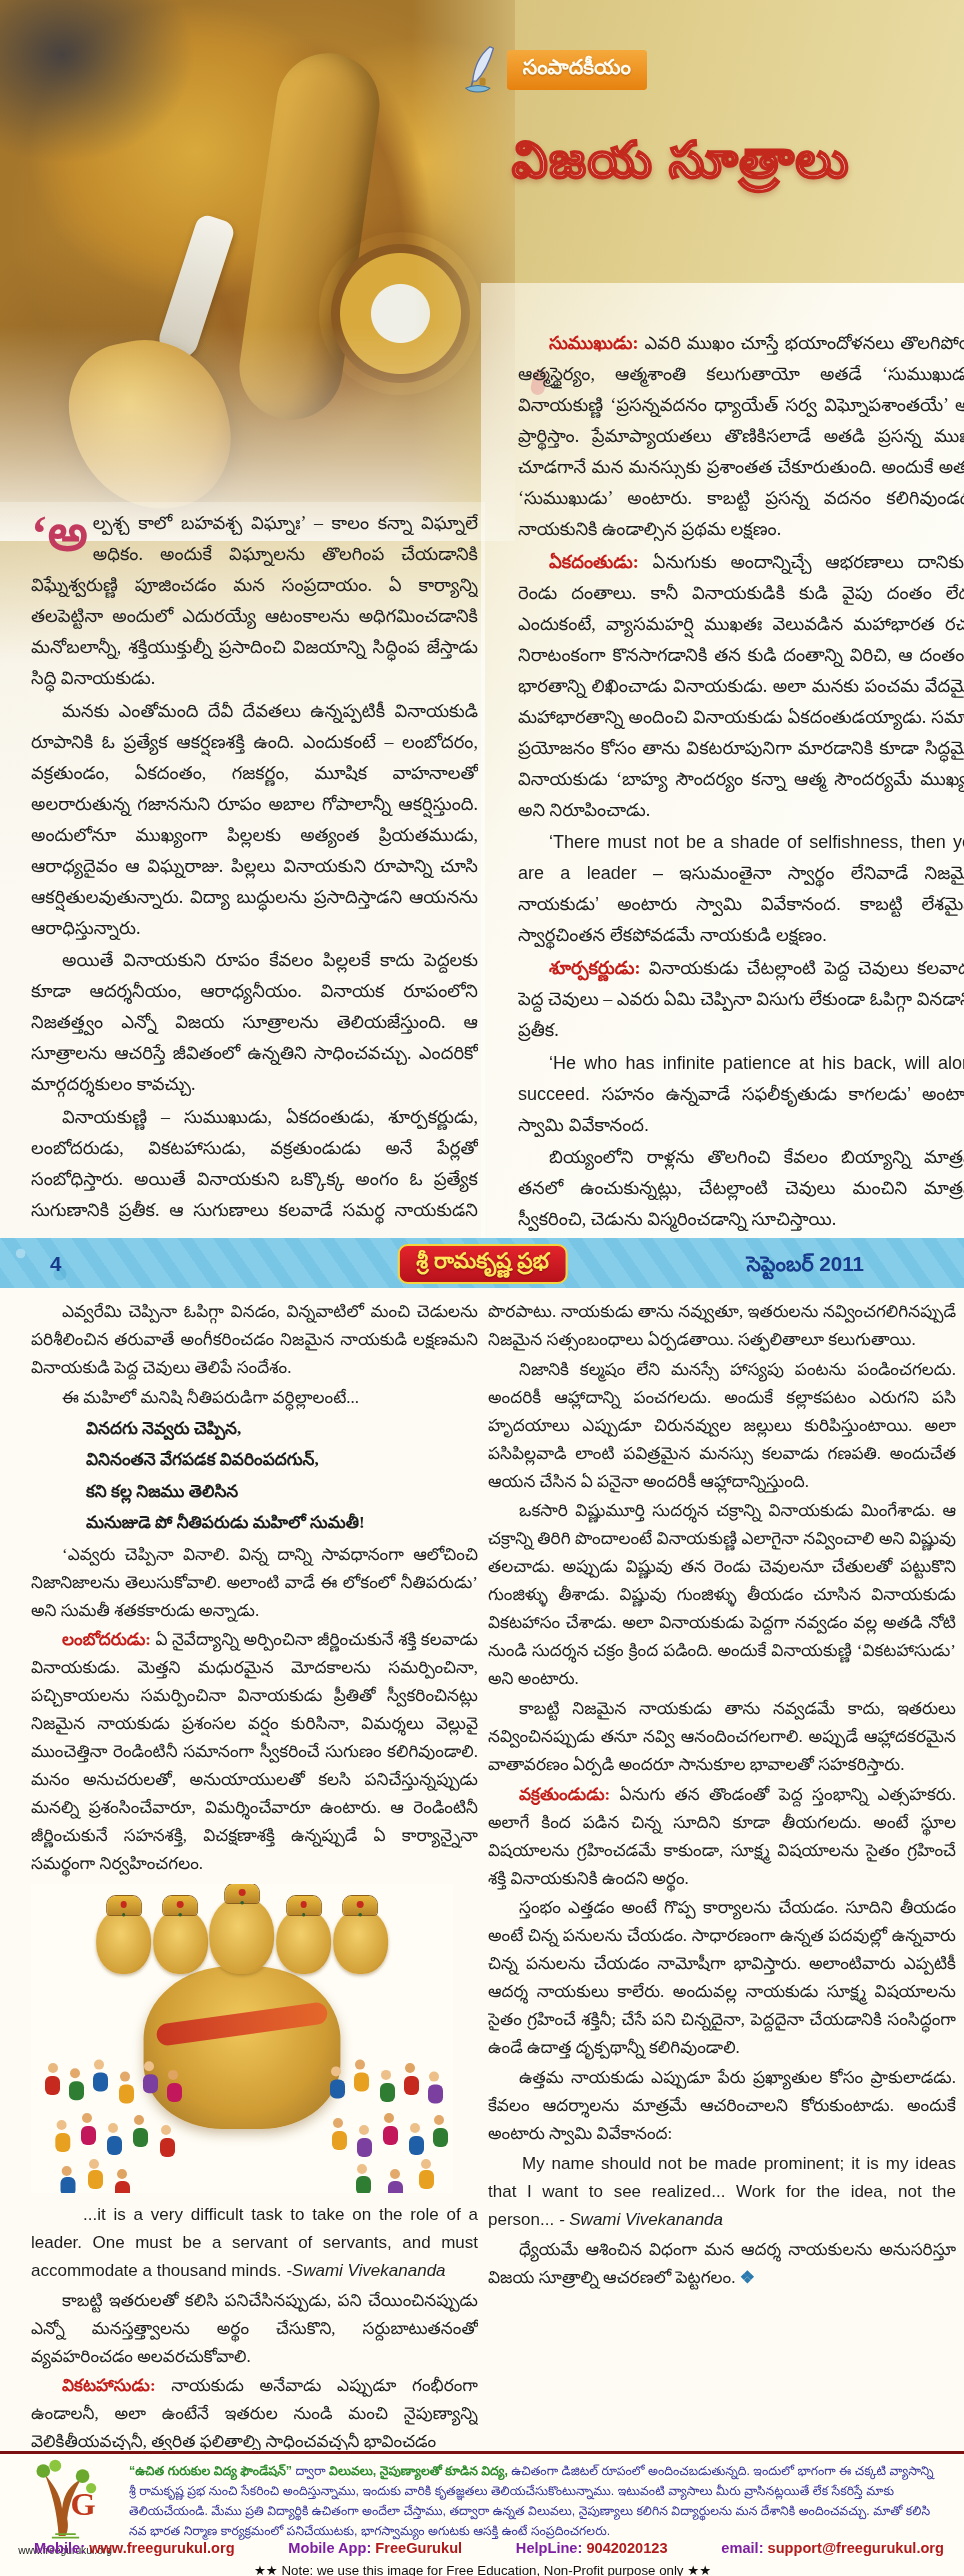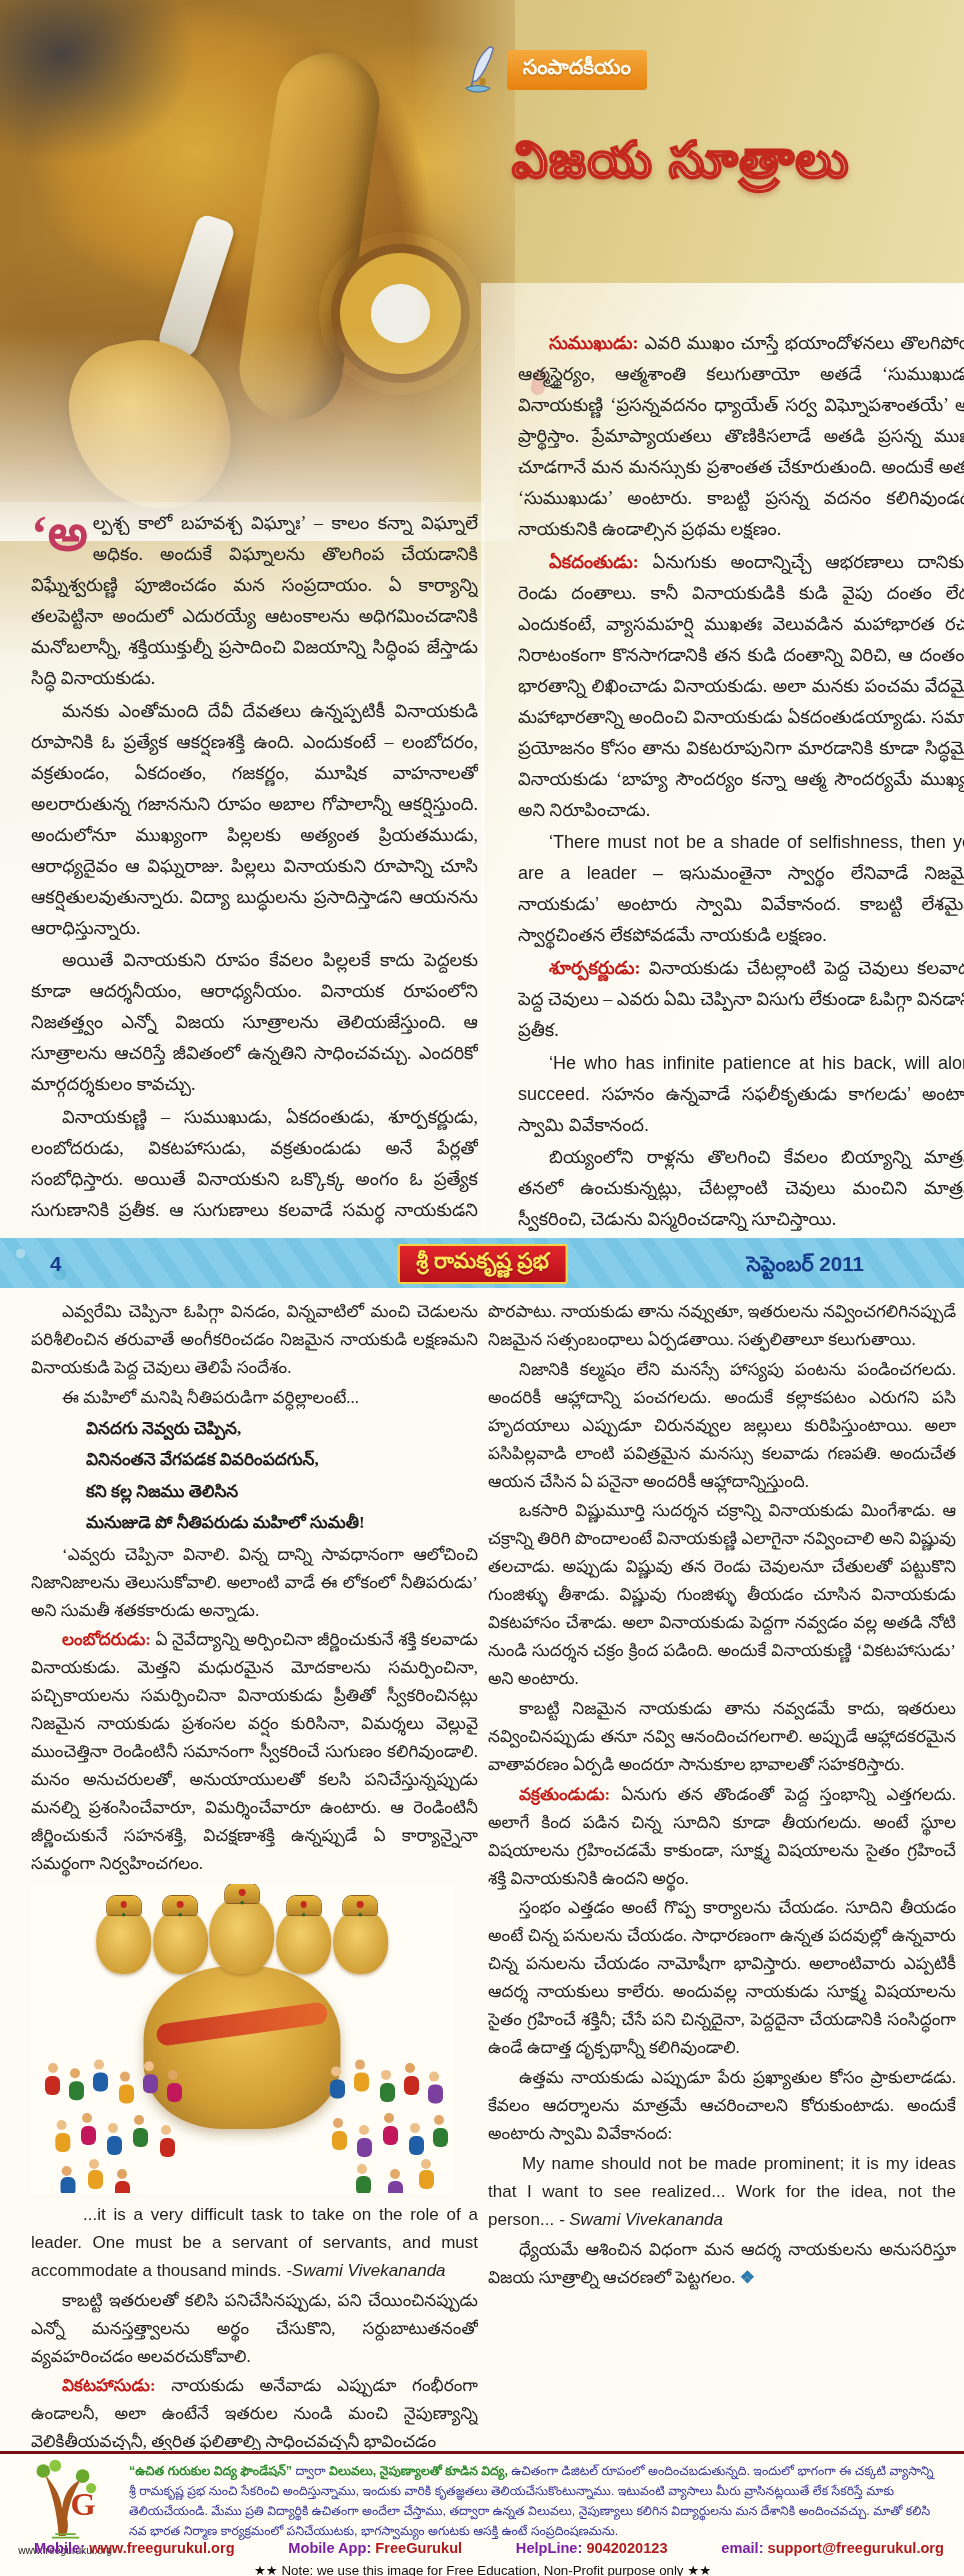--- a/index.html
+++ b/index.html
@@ -109,21 +109,21 @@
 
   
   .banner { position:absolute; left:0; top:1238px; width:965px; height:50px; background:#86cdea;
     background-image:
       radial-gradient(circle at 20.6px 15.5px, rgba(255,255,255,.35) 4.3px, transparent 5.2px),
       radial-gradient(circle at 60px 36px, rgba(40,150,195,.25) 6px, transparent 6.9px),
       repeating-linear-gradient(55deg, rgba(70,170,210,.22) 0 12px, transparent 12px 29px);
     display:flex; align-items:center; font-family:"Liberation Sans",sans-serif; }
   .page-num { position:absolute; left:50px; top:13.7px; font-size:20.6px; font-weight:bold; color:#173a8a; }
   .mag-badge { position:absolute; left:50%; top:6px; transform:translateX(-50%);
-    background:linear-gradient(180deg,#e3242b,#b8121c); border:2.6px solid #f6d43c; border-radius:3px;
+    background:linear-gradient(180deg,#e3242b,#b8121c); border:2.6px solid #f6d43c; border-radius:10px;
     color:#ffe75c; font-weight:bold; font-size:21.5px; padding:2.6px 17px 4.3px; text-shadow:0 0.9px 1.7px rgba(90,0,0,.6); }
   .issue-date { position:absolute; right:101px; top:13.7px; font-size:20.6px; font-weight:bold; color:#173a8a; }
 
   
   .footer { position:absolute; left:0; top:2451px; width:965px; height:125px; background:#fffdf6;
     border-top:3.4px solid #7a1010; font-family:"Liberation Sans",sans-serif; }
   .logo { position:absolute; left:8.6px; top:5.2px; width:113px; text-align:center; }
   .logo-url { font-size:10.3px; color:#222; margin-top:0.9px; }
   .footer-lines { position:absolute; left:129px; top:6.9px; width:829px; font-size:12.4px; line-height:20px; color:#34349a; }
   .f-green { color:#2e8b2e; font-weight:bold; }
@@ -238,21 +238,21 @@
     </p>
   </div>
 
   <div class="col col-bot-right">
     <p style="text-indent:0">పొరపాటు. నాయకుడు తాను నవ్వుతూ, ఇతరులను నవ్వించగలిగినప్పుడే నిజమైన సత్సంబంధాలు ఏర్పడతాయి. సత్ఫలితాలూ కలుగుతాయి.</p>
     <p>నిజానికి కల్మషం లేని మనస్సే హాస్యపు పంటను పండించగలదు. అందరికీ ఆహ్లాదాన్ని పంచగలదు. అందుకే కల్లాకపటం ఎరుగని పసి హృదయాలు ఎప్పుడూ చిరునవ్వుల జల్లులు కురిపిస్తుంటాయి. అలా పసిపిల్లవాడి లాంటి పవిత్రమైన మనస్సు కలవాడు గణపతి. అందుచేత ఆయన చేసిన ఏ పనైనా అందరికీ ఆహ్లాదాన్నిస్తుంది.</p>
     <p>ఒకసారి విష్ణుమూర్తి సుదర్శన చక్రాన్ని వినాయకుడు మింగేశాడు. ఆ చక్రాన్ని తిరిగి పొందాలంటే వినాయకుణ్ణి ఎలాగైనా నవ్వించాలి అని విష్ణువు తలచాడు. అప్పుడు విష్ణువు తన రెండు చెవులనూ చేతులతో పట్టుకొని గుంజిళ్ళు తీశాడు. విష్ణువు గుంజిళ్ళు తీయడం చూసిన వినాయకుడు వికటహాసం చేశాడు. అలా వినాయకుడు పెద్దగా నవ్వడం వల్ల అతడి నోటి నుండి సుదర్శన చక్రం క్రింద పడింది. అందుకే వినాయకుణ్ణి ‘వికటహాసుడు’ అని అంటారు.</p>
     <p>కాబట్టి నిజమైన నాయకుడు తాను నవ్వడమే కాదు, ఇతరులు నవ్వించినప్పుడు తనూ నవ్వి ఆనందించగలగాలి. అప్పుడే ఆహ్లాదకరమైన వాతావరణం ఏర్పడి అందరూ సానుకూల భావాలతో సహకరిస్తారు.</p>
     <p>
       <span class="lead">వక్రతుండుడు:</span>
-      <span>ఏనుగు తన తొండంతో పెద్ద స్తంభాన్ని ఎత్తగలదు. అలాగే కింద పడిన చిన్న సూదిని కూడా తీయగలదు. అంటే స్థూల విషయాలను గ్రహించడమే కాకుండా, సూక్ష్మ విషయాలను సైతం గ్రహించే శక్తి వినాయకునికి ఉందని అర్థం.</span>
+      <span>ఏనుగు తన తొండంతో పెద్ద స్తంభాన్ని ఎత్సహకరు. అలాగే కింద పడిన చిన్న సూదిని కూడా తీయగలదు. అంటే స్థూల విషయాలను గ్రహించడమే కాకుండా, సూక్ష్మ విషయాలను సైతం గ్రహించే శక్తి వినాయకునికి ఉందని అర్థం.</span>
     </p>
     <p>స్తంభం ఎత్తడం అంటే గొప్ప కార్యాలను చేయడం. సూదిని తీయడం అంటే చిన్న పనులను చేయడం. సాధారణంగా ఉన్నత పదవుల్లో ఉన్నవారు చిన్న పనులను చేయడం నామోషీగా భావిస్తారు. అలాంటివారు ఎప్పటికీ ఆదర్శ నాయకులు కాలేరు. అందువల్ల నాయకుడు సూక్ష్మ విషయాలను సైతం గ్రహించే శక్తినీ; చేసే పని చిన్నదైనా, పెద్దదైనా చేయడానికి సంసిద్ధంగా ఉండే ఉదాత్త దృక్పథాన్నీ కలిగివుండాలి.</p>
     <p>ఉత్తమ నాయకుడు ఎప్పుడూ పేరు ప్రఖ్యాతుల కోసం ప్రాకులాడడు. కేవలం ఆదర్శాలను మాత్రమే ఆచరించాలని కోరుకుంటాడు. అందుకే అంటారు స్వామి వివేకానంద:</p>
     <p class="quote-en" style="text-indent:34px">
       <span>My name should not be made prominent; it is my ideas that I want to see realized... Work for the idea, not the person...</span>
       <span class="attr">- Swami Vivekananda</span>
     </p>
     <p>
       <span>ధ్యేయమే ఆశించిన విధంగా మన ఆదర్శ నాయకులను అనుసరిస్తూ విజయ సూత్రాల్ని ఆచరణలో పెట్టగలం.</span>
       <span class="endmark">❖</span>
@@ -271,21 +271,21 @@
         <path d="M30 92 L62 92 M34 88 L58 88" stroke="#6aa82e" stroke-width="2"></path>
       </svg>
       <div class="logo-url">www.freegurukul.org</div>
     </div>
     <div class="footer-lines">
       <div>
         <span class="f-green">“ఉచిత గురుకుల విద్య ఫౌండేషన్”</span><span> ద్వారా </span><span class="f-green">విలువలు, నైపుణ్యాలతో కూడిన విద్య,</span><span> ఉచితంగా డిజిటల్ రూపంలో అందించబడుతున్నది. ఇందులో భాగంగా ఈ చక్కటి వ్యాసాన్ని</span>
       </div>
       <div>శ్రీ రామకృష్ణ ప్రభ నుంచి సేకరించి అందిస్తున్నాము, ఇందుకు వారికి కృతజ్ఞతలు తెలియచేసుకొంటున్నాము. ఇటువంటి వ్యాసాలు మీరు వ్రాసినట్లయితే లేక సేకరిస్తే మాకు</div>
       <div>తెలియచేయండి. మేము ప్రతి విద్యార్థికి ఉచితంగా అందేలా చేస్తాము, తద్వారా ఉన్నత విలువలు, నైపుణ్యాలు కలిగిన విద్యార్థులను మన దేశానికి అందించవచ్చు. మాతో కలిసి</div>
-      <div>నవ భారత నిర్మాణ కార్యక్రమంలో పనిచేయుటకు, భాగస్వామ్యం అగుటకు ఆసక్తి ఉంటే సంప్రదింషణమను.</div>
+      <div>నవ భారత నిర్మాణ కార్యక్రమంలో పనిచేయుటకు, భాగస్వామ్యం అగుటకు ఆసక్తి ఉంటే సంప్రదించగలరు.</div>
     </div>
     <div class="contact-row">
       <span>
         <span class="c-label">Mobile:</span>
         <span class="c-val">www.freegurukul.org</span>
       </span>
       <span>
         <span class="c-label">Mobile App:</span>
         <span class="c-val">FreeGurukul</span>
       </span>

